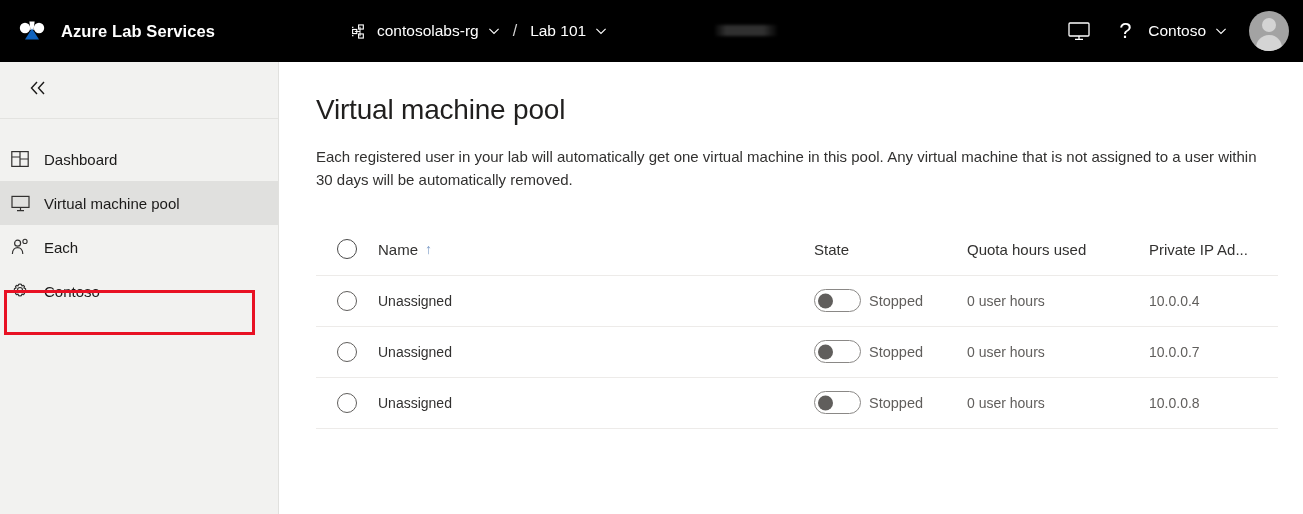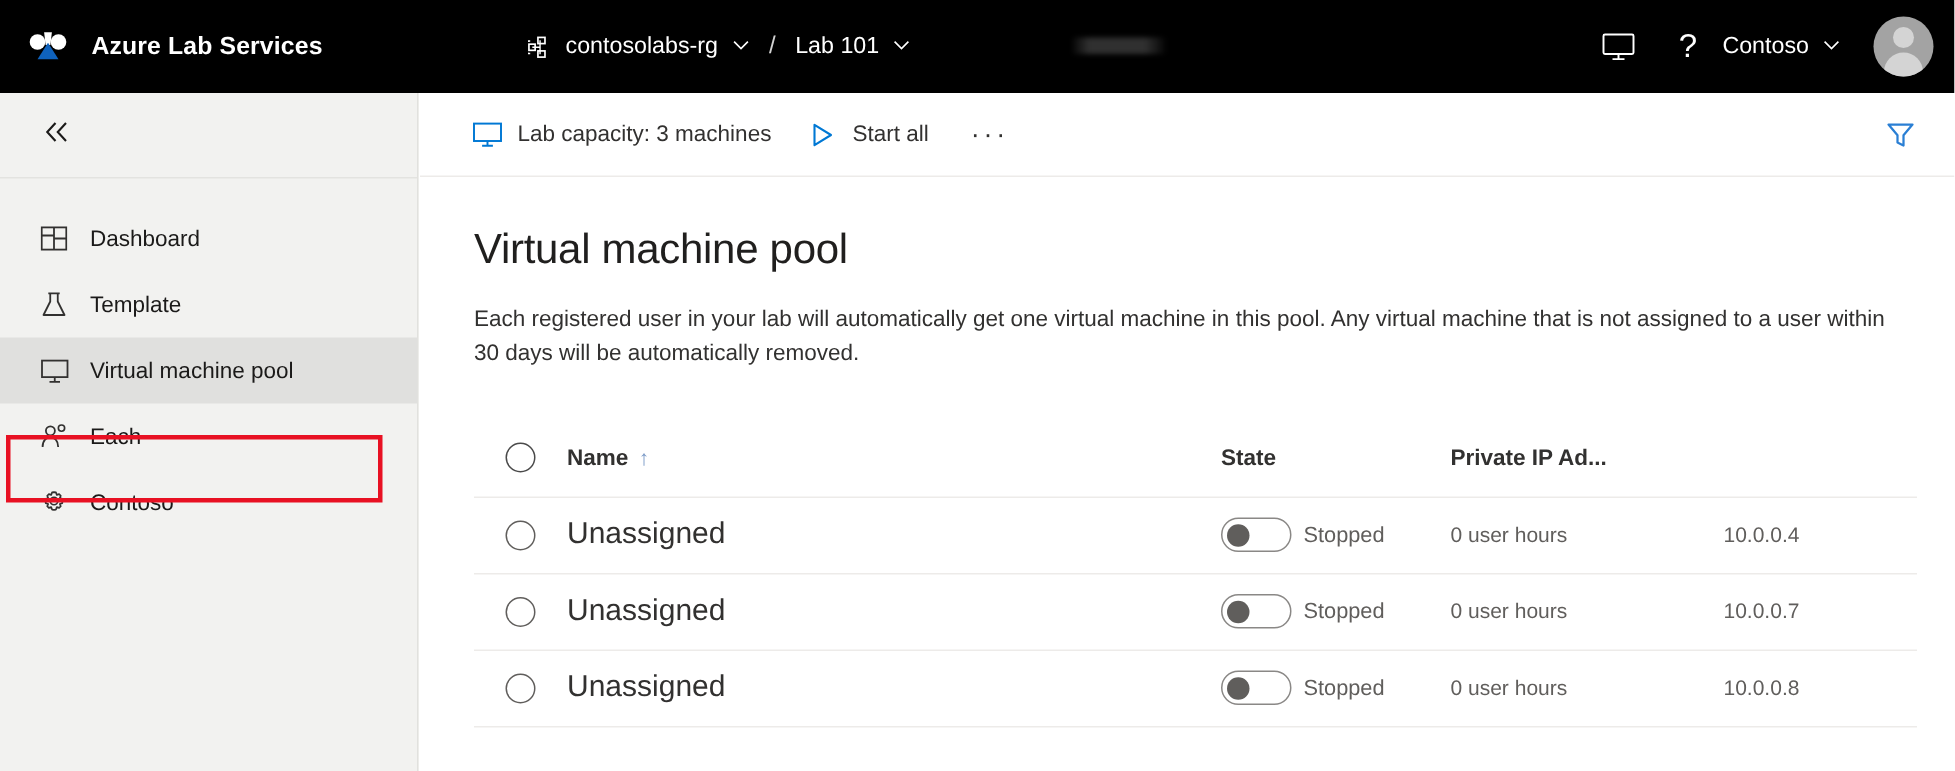--- a/index.html
+++ b/index.html
@@ -115,21 +115,21 @@
     padding-left: 27px; cursor: pointer;
   }
   .sidebar-divider {
     height: 1px; background: #e3e3e0;
     margin: 0 0 0 0;
   }
   .nav-list { padding-top: 18px; }
   .nav-item {
     height: 44px;
     display: flex; align-items: center;
-    padding-left: 26px;
+    padding-left: 10px;
     cursor: pointer;
     color: #1b1a19;
     font-size: 15px;
     position: relative;
   }
   .nav-item .nav-icon {
     width: 20px; height: 20px;
     display: flex; align-items: center; justify-content: center;
     margin-right: 14px; flex: none;
   }
@@ -199,25 +199,25 @@
     border-bottom: 1px solid #edebe9;
   }
   .tbl-head { height: 52px; border-bottom: 1px solid #edebe9; }
   .c-check { width: 62px; display: flex; align-items: center; justify-content: flex-start; padding-left: 21px; flex:none; }
   .c-name  { width: 436px; flex:none; }
   .c-state { width: 153px; flex:none; display: flex; align-items: center; }
   .c-quota { width: 182px; flex:none; }
   .c-ip    { width: 129px; flex:none; }
 
   .hdr-text {
-    font-size: 15px; color: #323130; font-weight: bold;
+    font-size: 15px; color: #323130; font-weight: normal;
     display: flex; align-items: flex-start;
   }
   .sort-arrow { color: #7a99c6; font-size: 14px; margin-left: 7px; }
-  .cell-text { font-size: 20px; color: #323130; }
+  .cell-text { font-size: 14px; color: #323130; }
   .cell-muted { font-size: 14px; color: #605e5c; }
 
   .radio-circle {
     width: 20px; height: 20px;
     border: 1.4px solid #605e5c;
     border-radius: 50%;
     background: #ffffff;
     cursor: pointer;
     flex: none;
   }
@@ -334,29 +334,20 @@
       <div class="nav-item">
         <span class="nav-icon">
           <svg width="18" height="18" viewBox="0 0 18 18">
             <rect x="0.8" y="1.6" width="16.4" height="14.8" fill="none" stroke="#323130" stroke-width="1.2"></rect>
             <path d="M9 1.6 V16.4 M9 9 H17.2 M0.8 7 H9" stroke="#323130" stroke-width="1.2" fill="none"></path>
           </svg>
         </span>
         <span>Dashboard</span>
       </div>
 
-      <div class="nav-item">
-        <span class="nav-icon">
-          <svg width="18" height="18" viewBox="0 0 18 18">
-            <path d="M6.5 1.6 V7 L2 16 H16 L11.5 7 V1.6" stroke="#323130" stroke-width="1.2" fill="none" stroke-linejoin="round"></path>
-            <path d="M5.2 1.6 H12.8" stroke="#323130" stroke-width="1.2" fill="none"></path>
-          </svg>
-        </span>
-        <span>Template</span>
-      </div>
 
       <div class="nav-item selected">
         <span class="nav-icon">
           <svg width="19" height="17" viewBox="0 0 19 17">
             <rect x="1" y="1.4" width="17" height="11" fill="none" stroke="#323130" stroke-width="1.2"></rect>
             <path d="M9.5 12.4 V15 M6 15.6 H13" stroke="#323130" stroke-width="1.2" fill="none"></path>
           </svg>
         </span>
         <span>Virtual machine pool</span>
       </div>
@@ -382,68 +373,43 @@
         </span>
         <span>Contoso</span>
       </div>
     </div>
 
     <div class="nav-highlight"></div>
   </div>
 
   <div class="main">
 
-    <div class="cmdbar">
-      <div class="cmd-item">
-        <span class="cmd-icon">
-          <svg width="20" height="18" viewBox="0 0 20 18">
-            <rect x="1" y="1.4" width="18" height="11.6" fill="none" stroke="#0078d4" stroke-width="1.3"></rect>
-            <path d="M10 13 V15.6 M6.4 16.2 H13.6" stroke="#0078d4" stroke-width="1.3" fill="none"></path>
-          </svg>
-        </span>
-        <span>Lab capacity: 3 machines</span>
-      </div>
-
-      <div class="cmd-item">
-        <span class="cmd-icon">
-          <svg width="18" height="18" viewBox="0 0 18 18">
-            <path d="M4 2.2 L15 9 L4 15.8 Z" fill="none" stroke="#0078d4" stroke-width="1.4" stroke-linejoin="round"></path>
-          </svg>
-        </span>
-        <span>Start all</span>
-      </div>
-
-      <div class="cmd-ellipsis">···</div>
-
-      <div class="filter-btn">
-        <svg width="22" height="20" viewBox="0 0 22 20">
-          <path d="M3 3 H19 L13 10.2 V17 L9 15 V10.2 Z" fill="none" stroke="#2a7fd4" stroke-width="1.5" stroke-linejoin="round"></path>
-        </svg>
-      </div>
-    </div>
 
     <div class="content-body">
       <h1 class="page-title">Virtual machine pool</h1>
       <p class="page-desc">Each registered user in your lab will automatically get one virtual machine in this pool. Any virtual machine that is not assigned to a user within 30 days will be automatically removed.</p>
 
       <div class="vm-table">
 
         <div class="tbl-row tbl-head">
           <div class="c-check">
             <span class="radio-circle hdr"></span>
           </div>
           <div class="c-name">
             <span class="hdr-text">
               <span>Name</span>
               <span class="sort-arrow">↑</span>
             </span>
           </div>
           <div class="c-state">
             <span class="hdr-text">State</span>
           </div>
+          <div class="c-quota">
+            <span class="hdr-text">Quota hours used</span>
+          </div>
           <div class="c-ip">
             <span class="hdr-text">Private IP Ad...</span>
           </div>
         </div>
 
         <div class="tbl-row">
           <div class="c-check">
             <span class="radio-circle"></span>
           </div>
           <div class="c-name">

